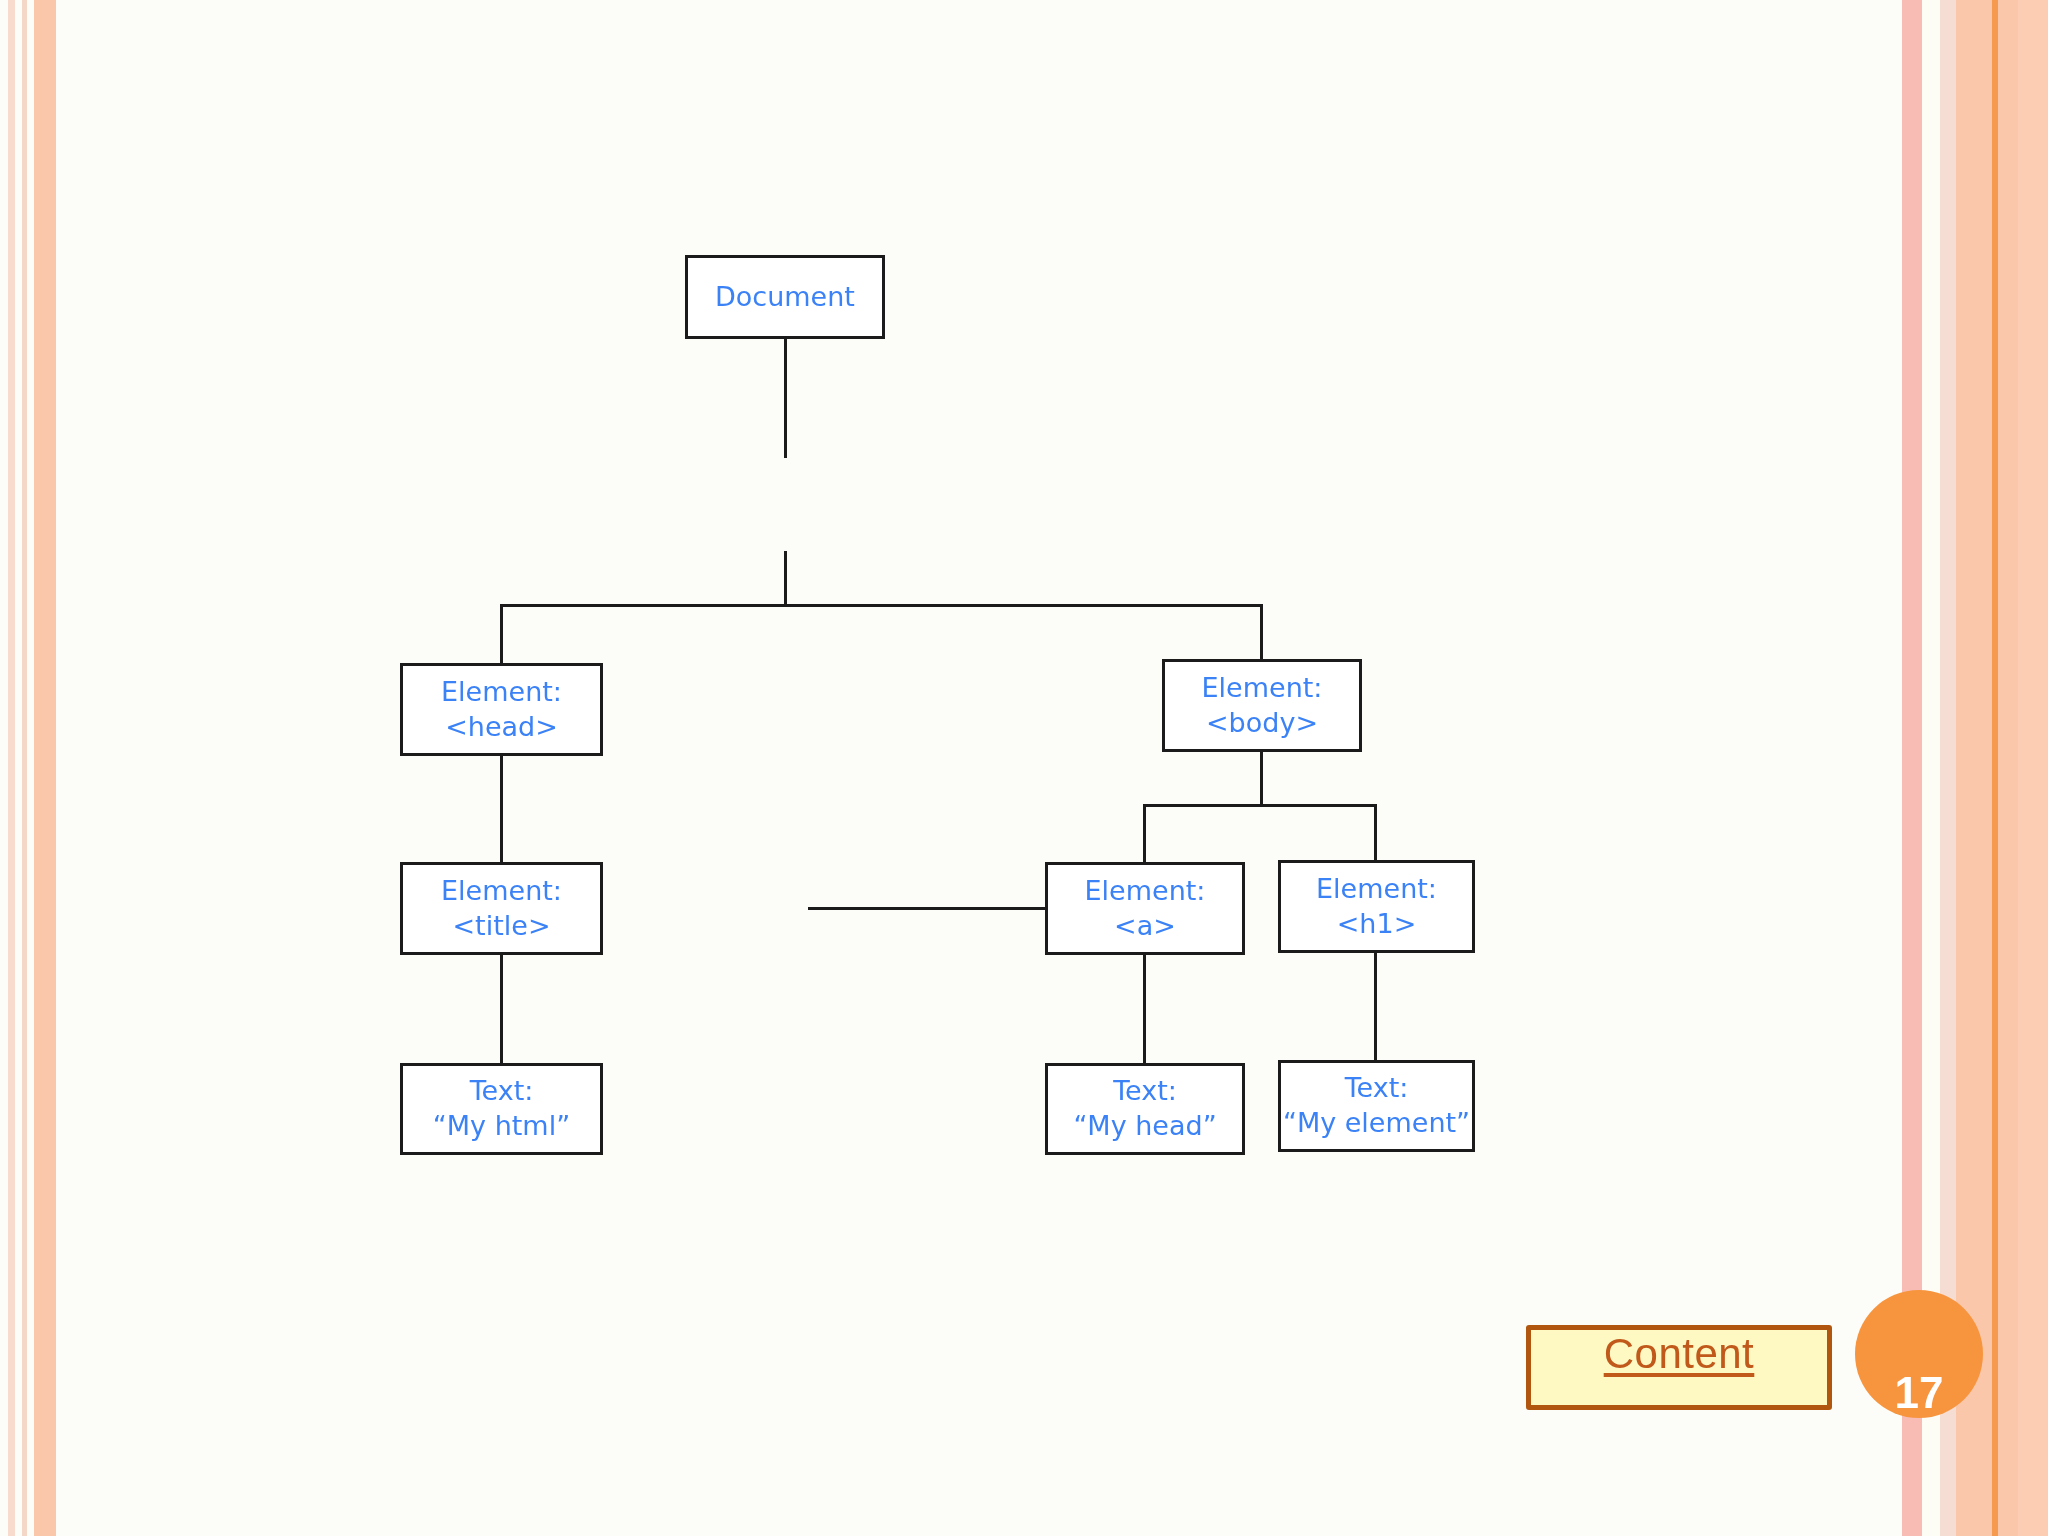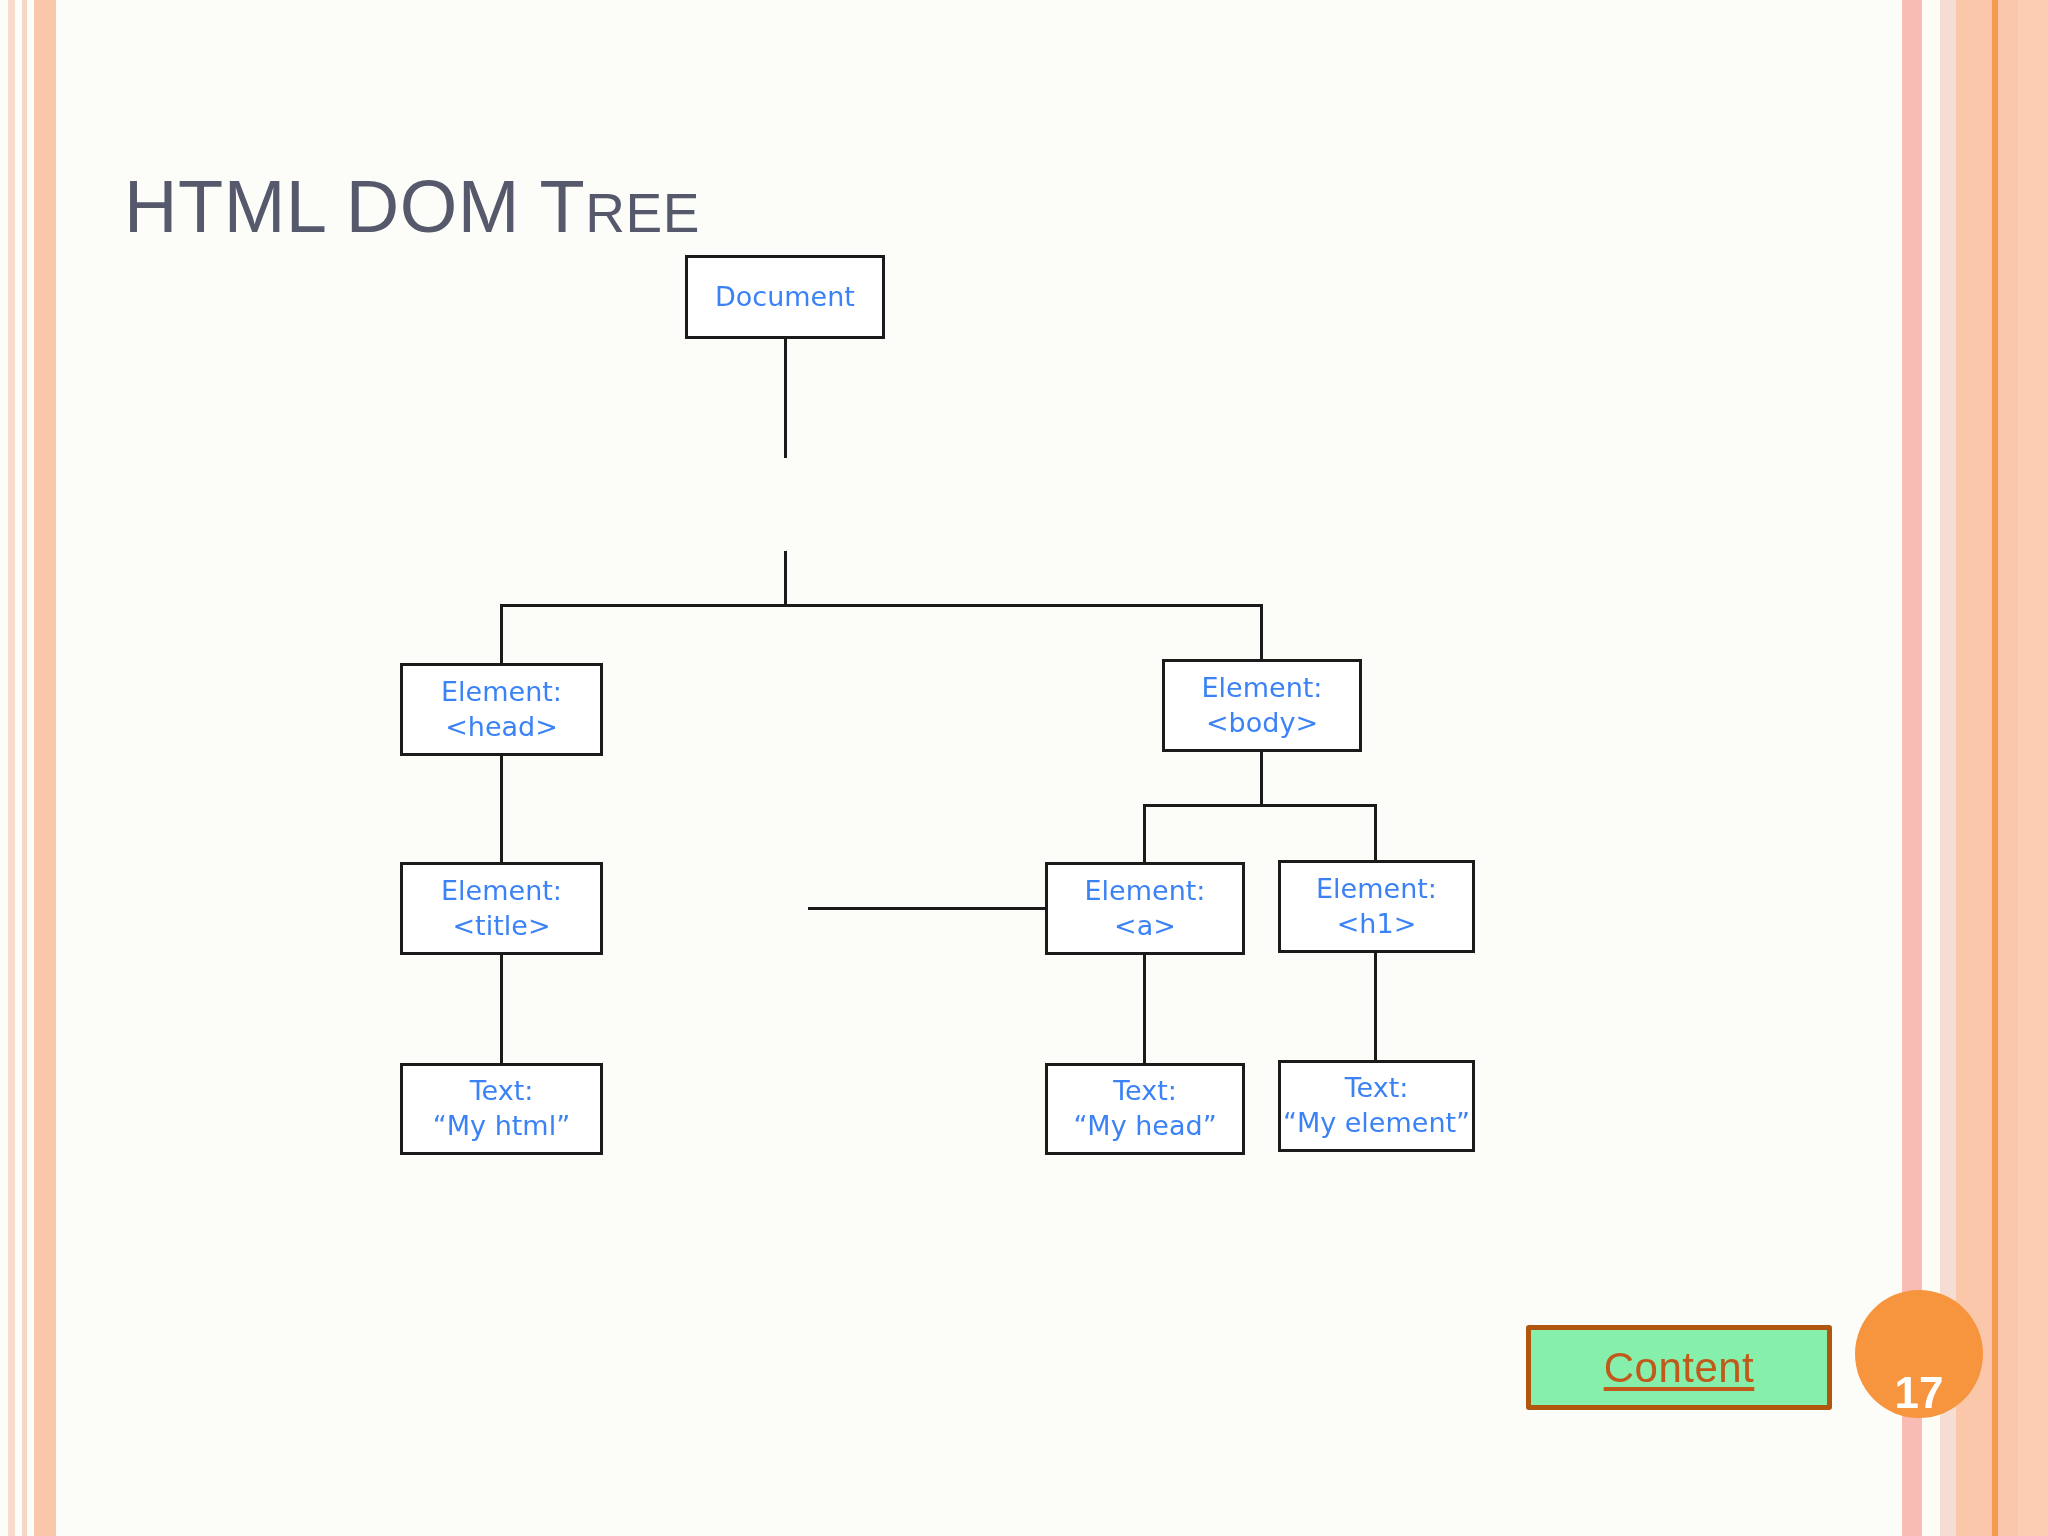--- a/index.html
+++ b/index.html
@@ -91,25 +91,24 @@
   .h { height: 3px; }
 
   
   .content-button {
     position: absolute;
     left: 1526px;
     top: 1325px;
     width: 306px;
     height: 85px;
     box-sizing: border-box;
-    background: #86efac;
+    background: #fef9c3;
     border: 5px solid #b1560e;
     border-radius: 3px;
     display: flex;
-    align-items: center;
     justify-content: center;
   }
   .content-button .label {
     color: #c0591a;
     font-size: 42px;
     text-decoration: underline;
     text-underline-offset: 5px;
     letter-spacing: 0.5px;
   }
 
@@ -142,21 +141,20 @@
   <div class="edge-stripe stripe-l3"></div>
 
   <div class="edge-stripe stripe-r1"></div>
   <div class="edge-stripe stripe-r2"></div>
   <div class="edge-stripe stripe-r3"></div>
   <div class="edge-stripe stripe-r4"></div>
   <div class="edge-stripe stripe-r5"></div>
   <div class="edge-stripe stripe-r6"></div>
   <div class="edge-stripe stripe-r7"></div>
 
-  <h1 class="slide-title"><span>HTML DOM T</span><span class="sc">REE</span></h1>
 
   <div class="diagram">
 
     <div class="connector v" style="left:384px; top:84px; height:119px;"></div>
 
     <div class="connector v" style="left:384px; top:296px; height:53px;"></div>
     <div class="connector h" style="left:100px; top:349px; width:763px;"></div>
     <div class="connector v" style="left:100px; top:349px; height:59px;"></div>
     <div class="connector v" style="left:860px; top:349px; height:55px;"></div>
 

